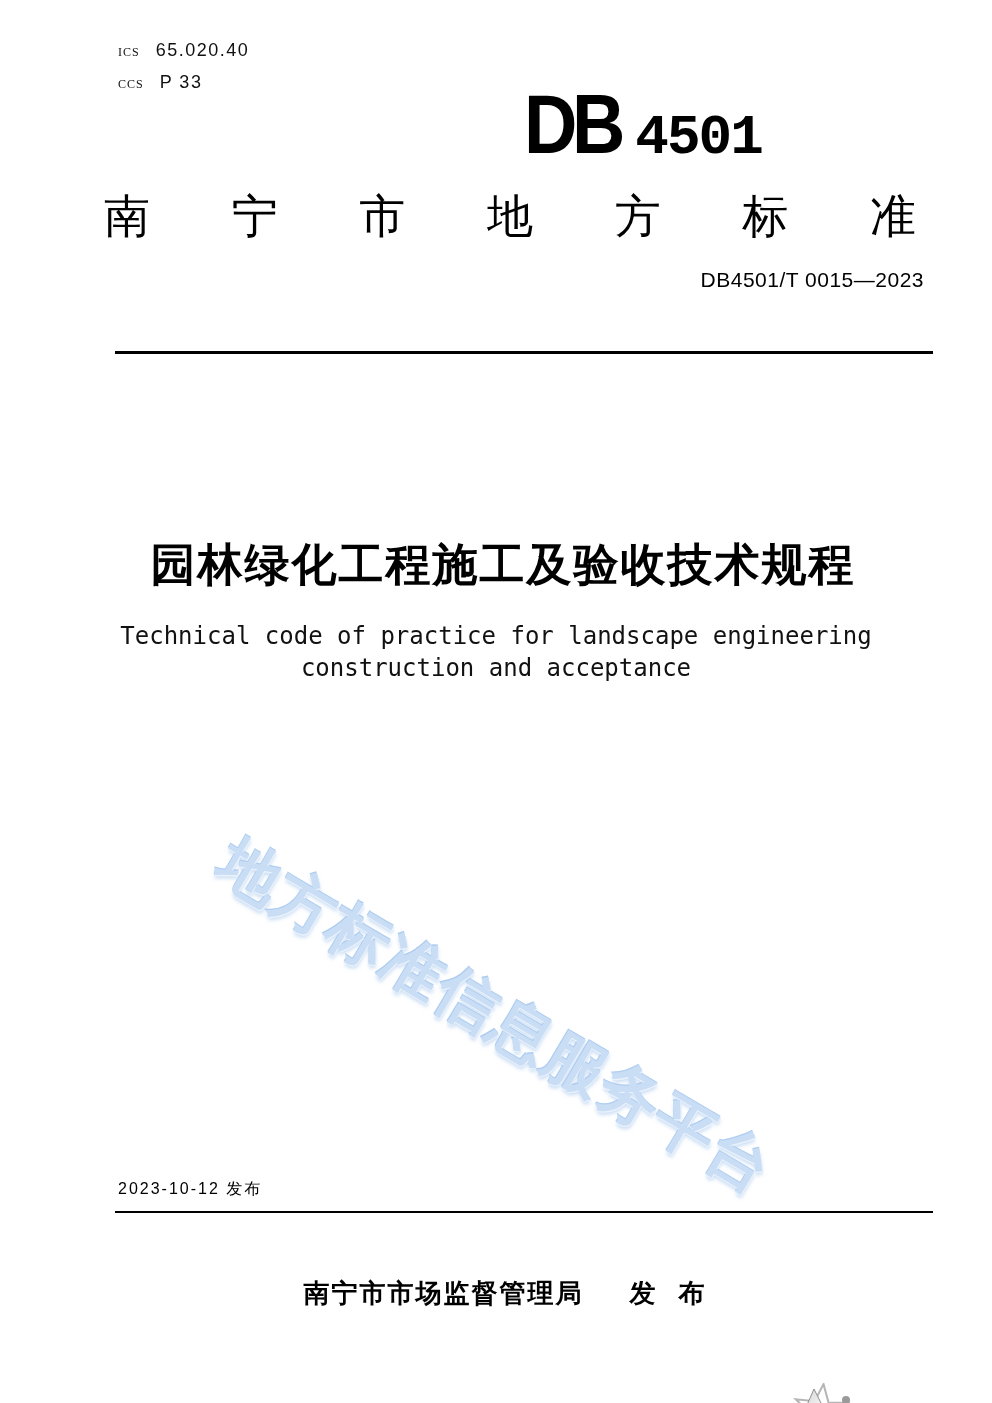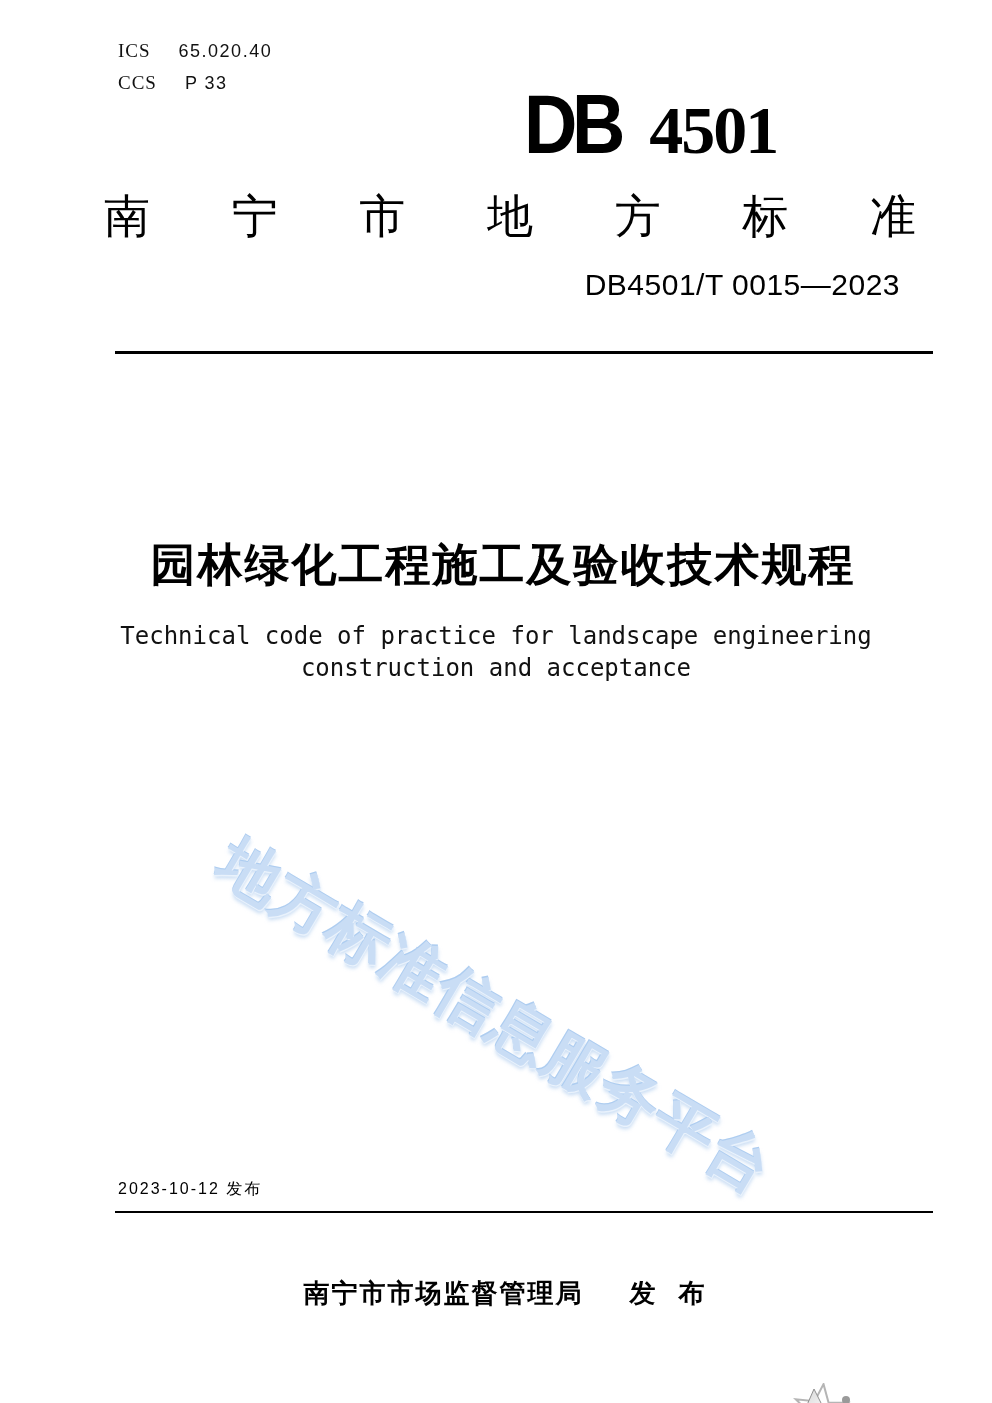--- a/index.html
+++ b/index.html
@@ -8,53 +8,53 @@
     width: 992px;
     height: 1403px;
     background: #ffffff;
     overflow: hidden;
     font-family: "Liberation Sans", sans-serif;
     color: #111111;
   }
 
   
   .code-line { position: absolute; left: 118px; font-size: 18px; letter-spacing: 1px; }
-  .code-line .lbl { font-family: "Liberation Serif", serif; font-size: 19px; }
-  .code-line .val { font-family: "Liberation Sans", sans-serif; margin-left: 28px; letter-spacing: 1.5px; }
+  .code-line .lbl { font-family: "Liberation Serif", serif; font-size: 12px; }
+  .code-line .val { font-family: "Liberation Sans", sans-serif; margin-left: 16px; letter-spacing: 1.5px; }
   .ics { top: 40px; }
   .ccs { top: 72px; }
 
   .db-logo {
     position: absolute; left: 524px; top: 82px;
     line-height: 1; white-space: nowrap; color: #000;
   }
   .db-logo .db {
     display: inline-block;
     font-family: "Liberation Sans", sans-serif;
     font-weight: 900; font-size: 84px;
     letter-spacing: -6px;
     transform: scaleX(0.88); transform-origin: left bottom;
   }
   .db-logo .num {
     display: inline-block;
-    font-family: Liberation Serif, serif;
-    font-weight: 700; font-size: 68px;
-    letter-spacing: -2px; margin-left: 16px;
+    font-family: Liberation Mono, monospace;
+    font-weight: 700; font-size: 56px;
+    letter-spacing: -2px; margin-left: 2px;
   }
 
   .standard-type {
     position: absolute; left: 104px; top: 186px; width: 812px;
     font-size: 46px; font-weight: 500; color: #000;
     text-align: justify; text-align-last: justify; text-justify: inter-character;
     font-family: Liberation Sans, sans-serif;
   }
 
   .doc-number {
-    position: absolute; right: 92px; top: 268px;
-    font-size: 30px; letter-spacing: 0.5px; color: #000;
+    position: absolute; right: 68px; top: 268px;
+    font-size: 21px; letter-spacing: 0.5px; color: #000;
     font-family: "Liberation Sans", sans-serif;
   }
 
   .rule { position: absolute; left: 115px; width: 818px; background: #000; }
   .rule-top { top: 351px; height: 3px; }
   .rule-bottom { top: 1211px; height: 2px; }
 
   
   .title-cn {
     position: absolute; left: 0; top: 528px; width: 100%;

